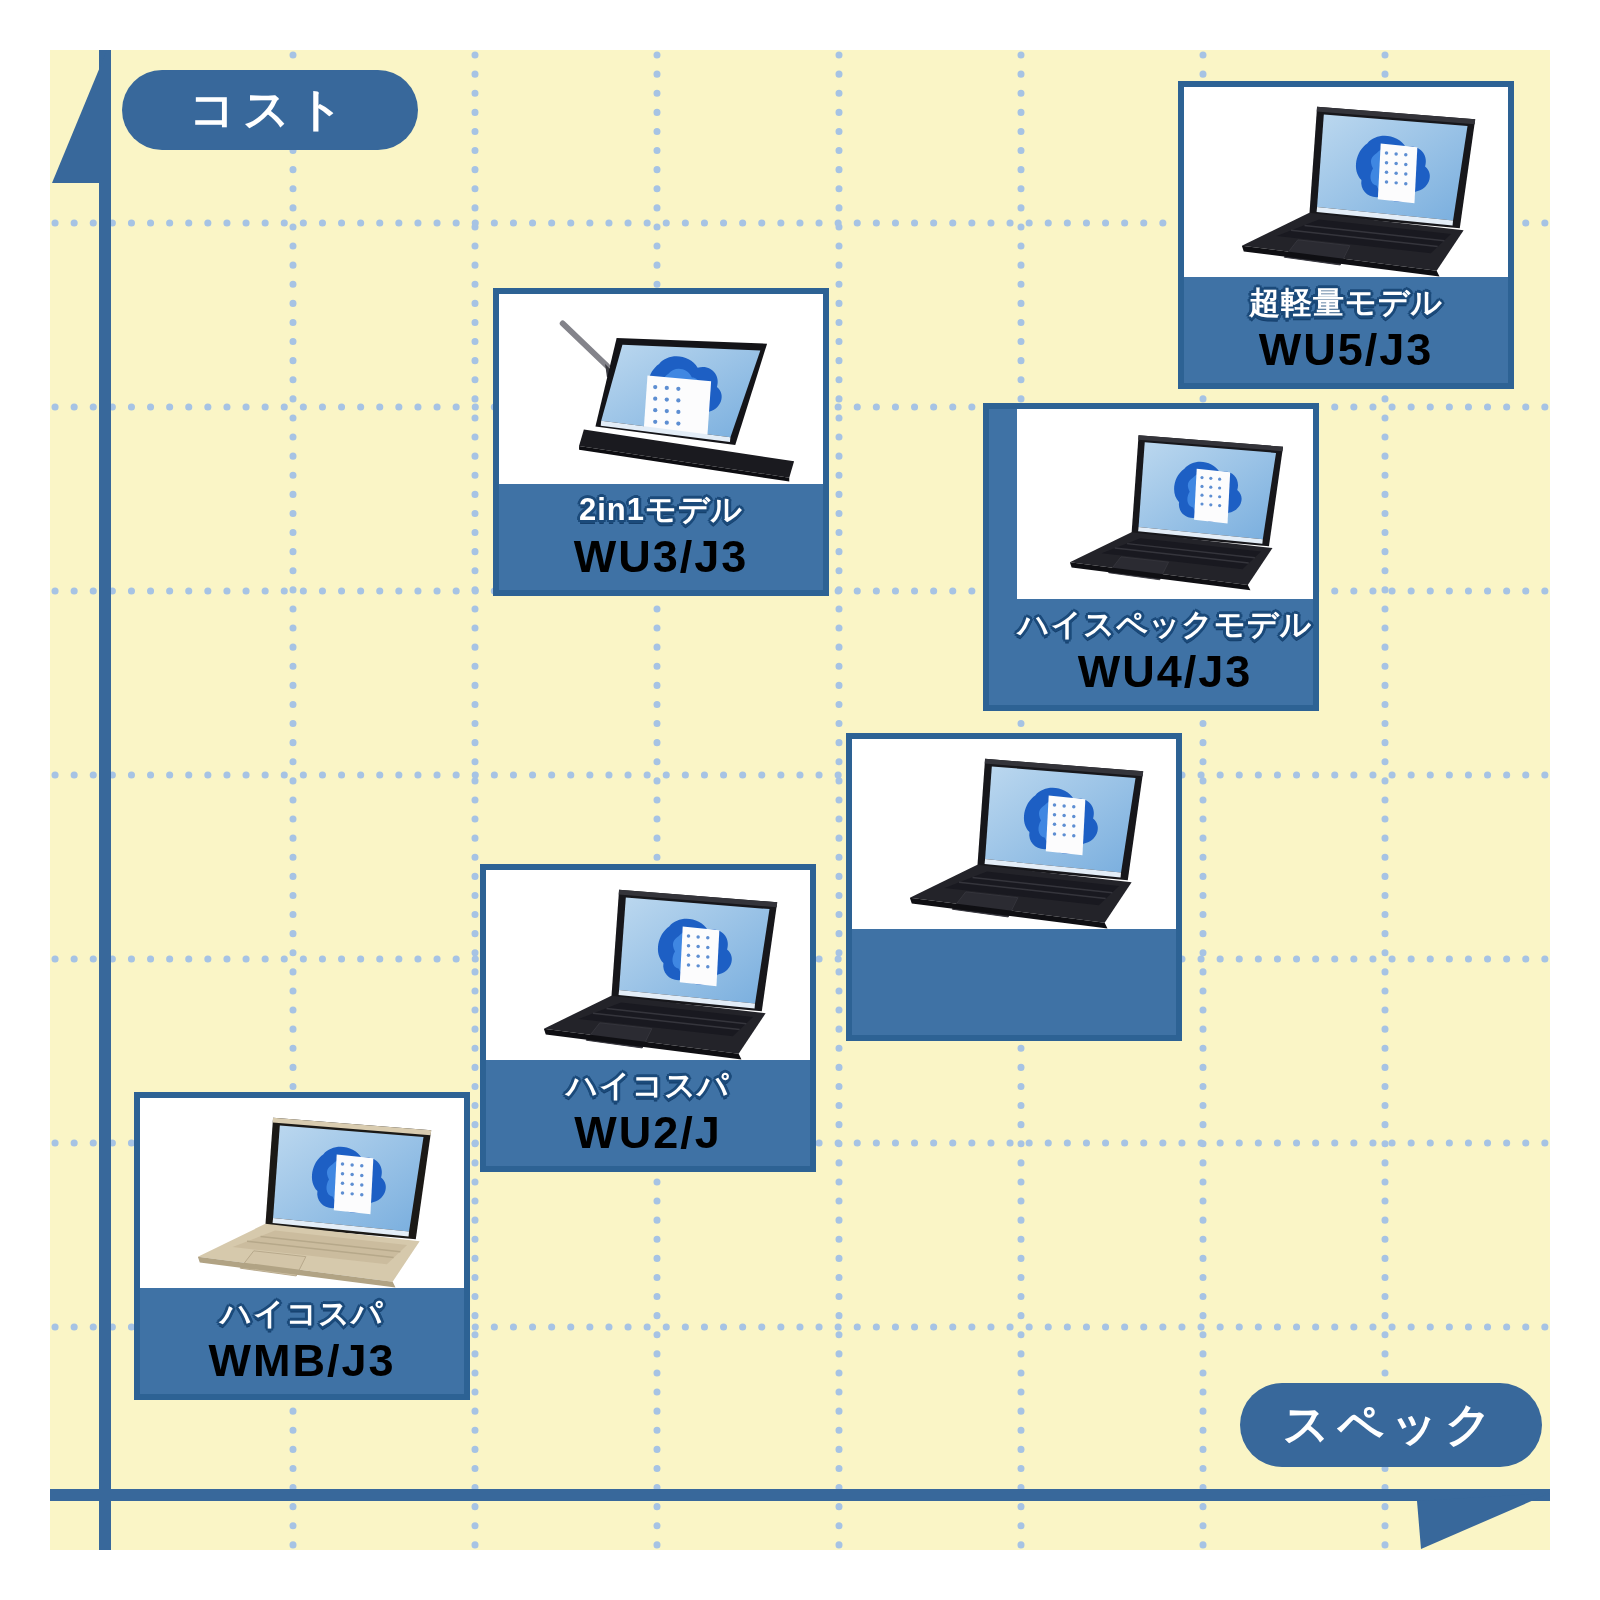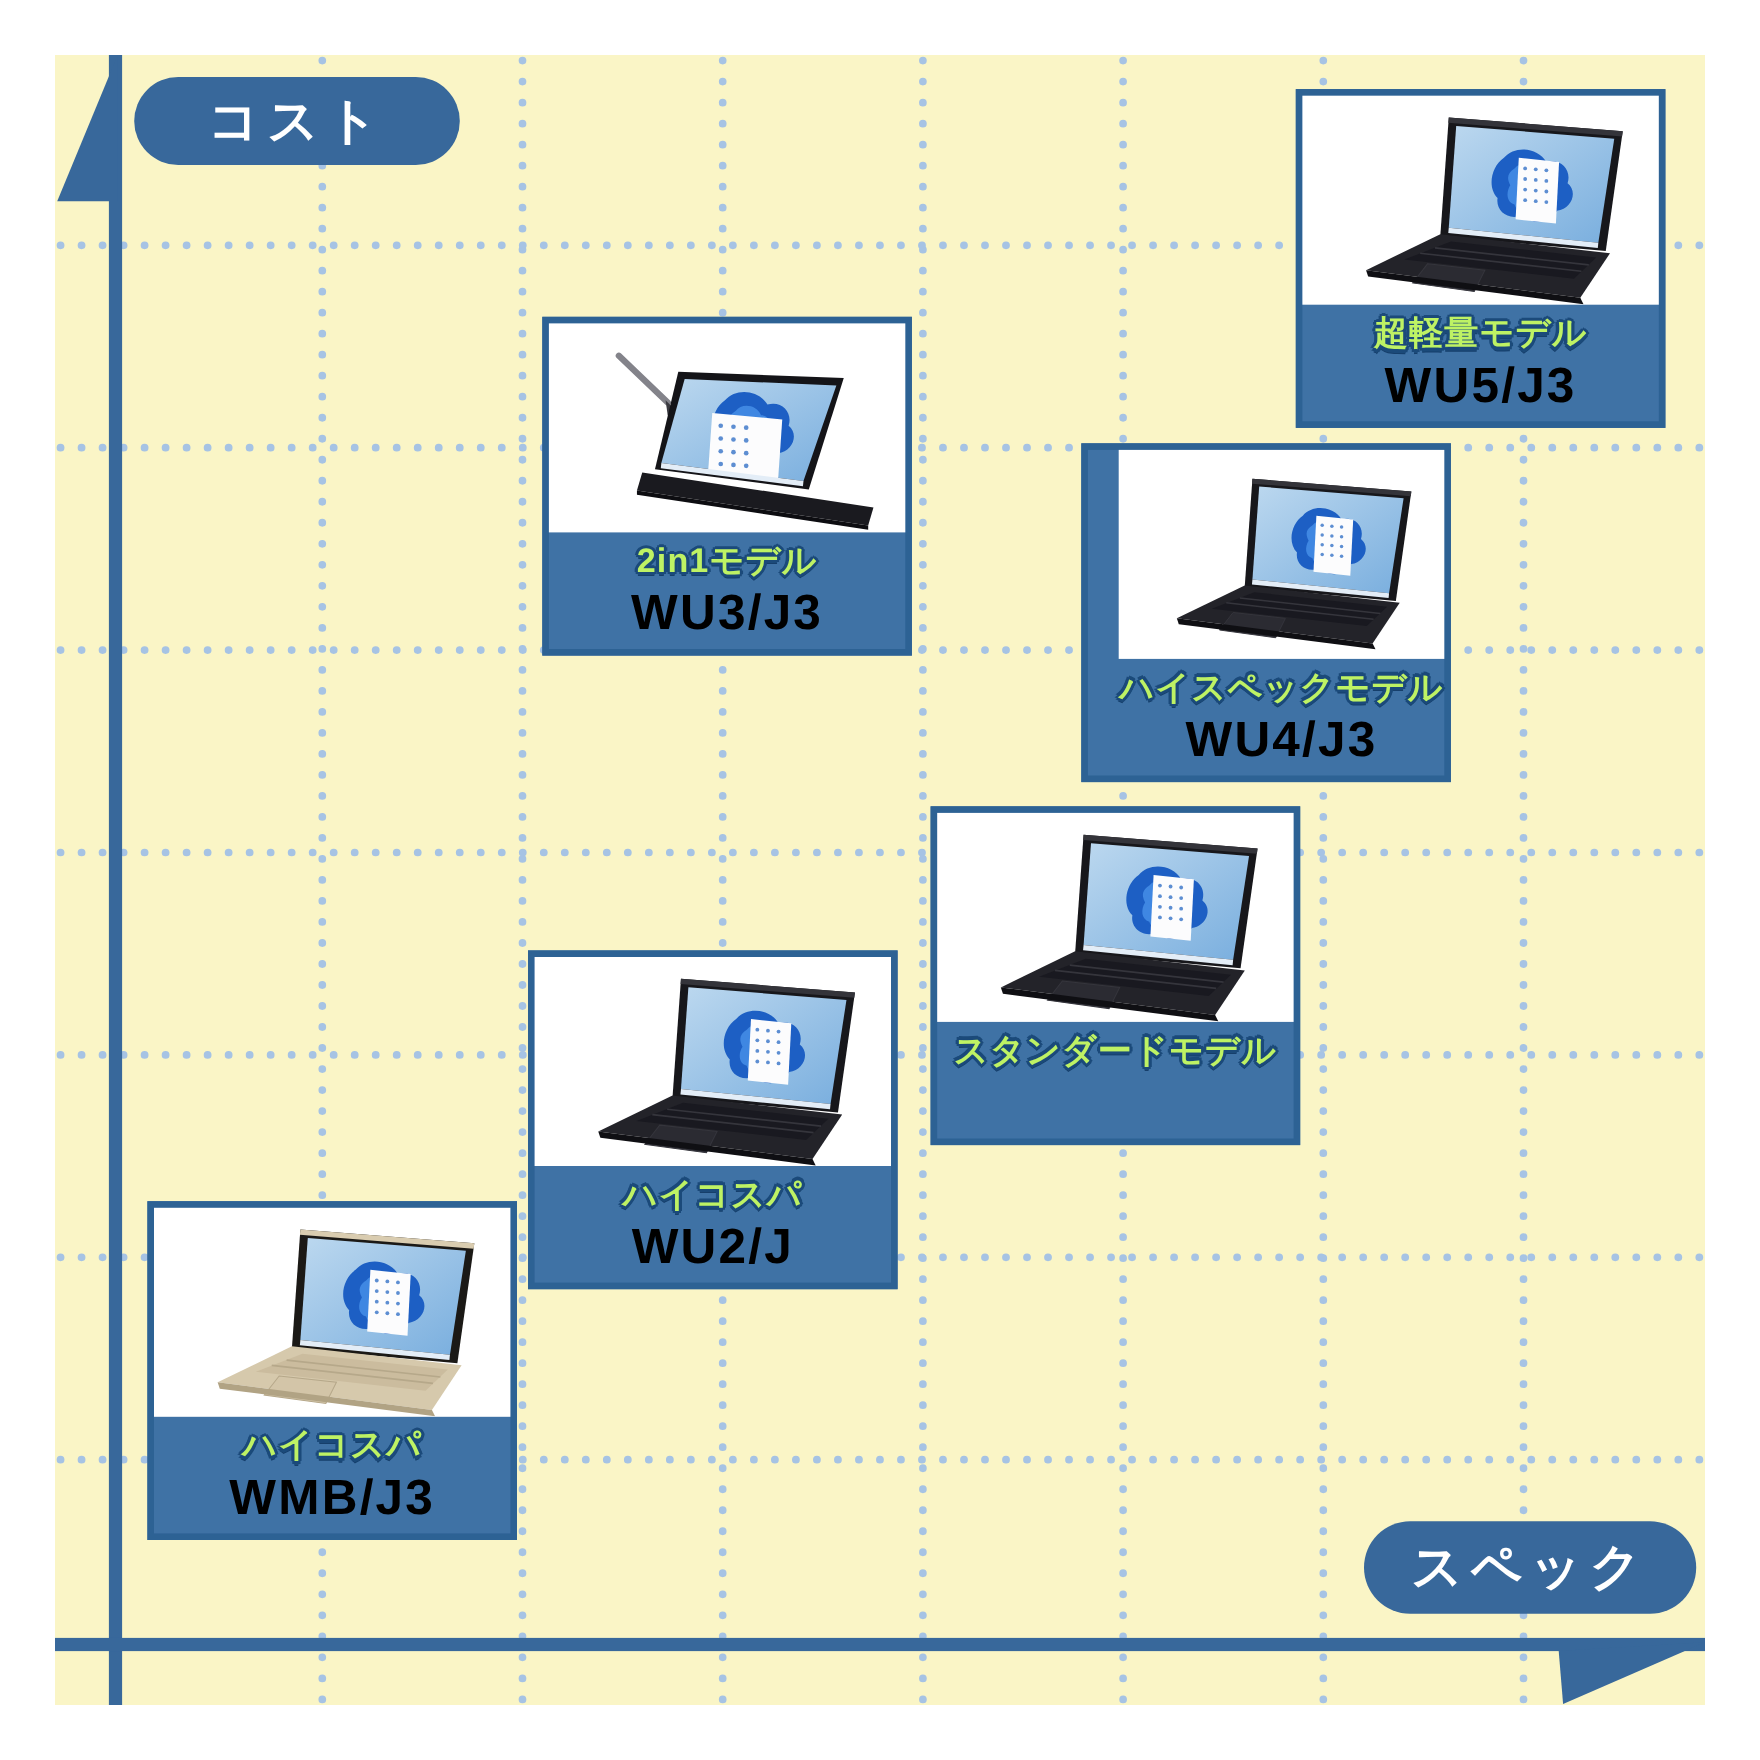--- a/index.html
+++ b/index.html
@@ -16,21 +16,21 @@
     font-size:46px; letter-spacing:7px; }
   .pill-y { left:72px; top:20px; width:296px; height:80px; }
   .pill-x { left:1190px; top:1333px; width:302px; height:84px; }
 
   .card { position:absolute; width:336px; height:308px; border:6px solid #2D6294;
     background:#3F72A5; }
   .card-image { width:100%; height:190px; background:#ffffff; overflow:hidden;
     display:flex; align-items:center; justify-content:center; }
   .card-image svg { width:100%; height:100%; display:block; }
   .card-label { height:106px; text-align:center; padding-top:6px; }
-  .card-type { font-size:31px; font-weight:800; color:#bef264; letter-spacing:1px;
+  .card-type { font-size:31px; font-weight:800; color:#ffffff; letter-spacing:1px;
     line-height:40px;
     text-shadow: 3px 0 0 #1B4A7A, -3px 0 0 #1B4A7A, 0 3px 0 #1B4A7A, 0 -3px 0 #1B4A7A,
       2px 2px 0 #1B4A7A, -2px 2px 0 #1B4A7A, 2px -2px 0 #1B4A7A, -2px -2px 0 #1B4A7A,
       0 4px 0 #163F6B; }
   .card-model { font-size:45px; font-weight:700; color:#000000; letter-spacing:2px;
     line-height:54px; }
 </style>
 </head>
 <body>
 
@@ -225,21 +225,20 @@
             <circle cx="230.0" cy="99.8" r="1.8" fill="#5d8ed2"></circle>
             <polygon points="138,124 279,138 278.5,143 137.5,129" fill="#e3edf7"></polygon>
             <polygon points="130,130 290,148 262,190 60,164" fill="#232329"></polygon>
             <polygon points="140,137 277,152 256,172 96,154" fill="#191920"></polygon>
             <path d="M125,143 L270,159 M111,148 L263,165" stroke="#35353c" stroke-width="1.6" fill="none"></path>
             <polygon points="118,158 172,164 162,184 104,176" fill="#2b2b32" stroke="#35353c" stroke-width="1"></polygon>
             <polygon points="60,164 262,190 265,196 62,170" fill="#0f0f13"></polygon>
           </svg>
         </div>
       <div class="card-label">
-        <div class="card-type">スタンダードモデル</div>
       </div>
     </div>
 
     <div class="card" style="left: 430px; top: 814px;">
       <div class="card-image">
           <svg viewBox="0 0 336 196">
             <defs>
               <linearGradient id="wall4" x1="0" y1="0" x2="1" y2="1">
                 <stop offset="0" stop-color="#bcd8ef"></stop>
                 <stop offset="1" stop-color="#79aede"></stop>

